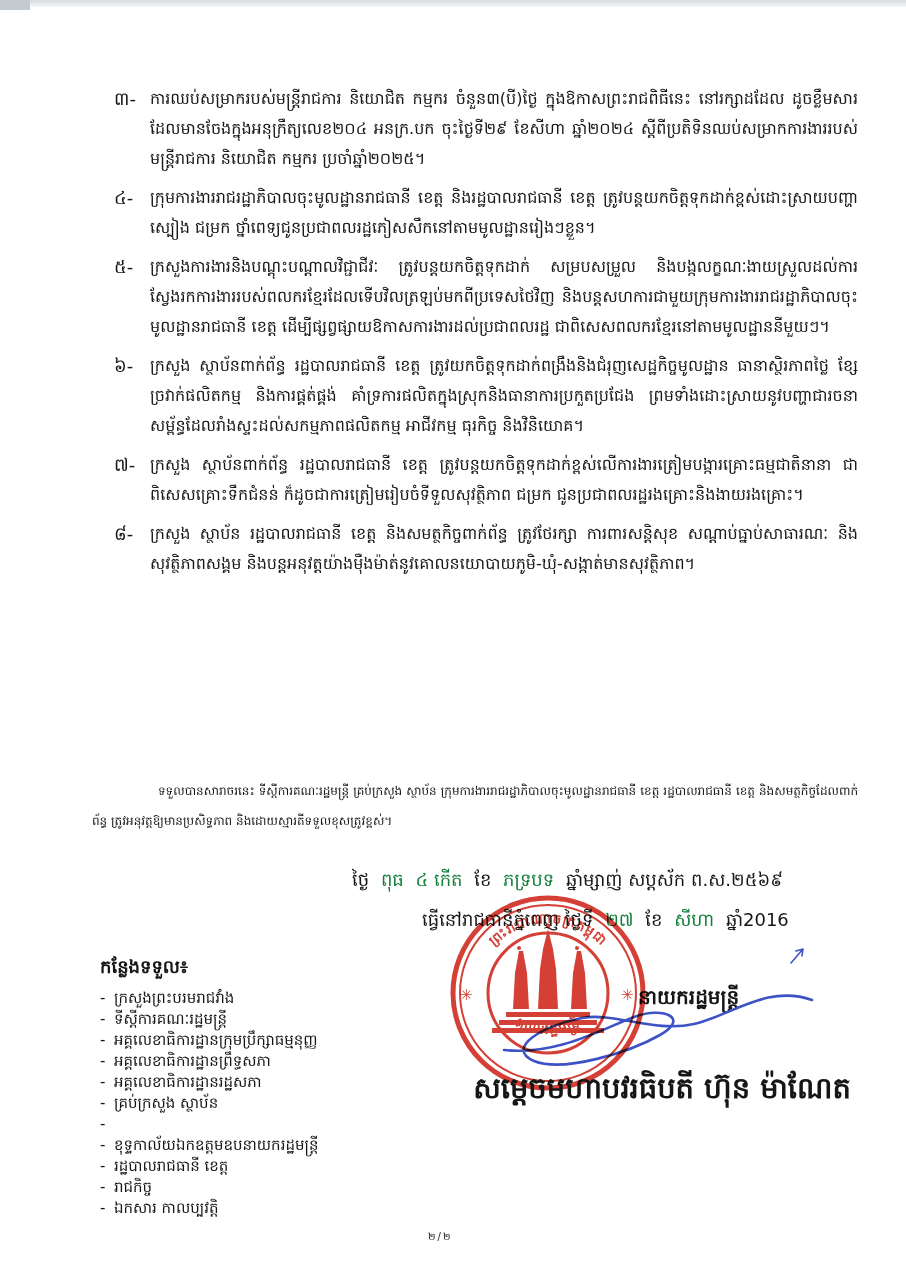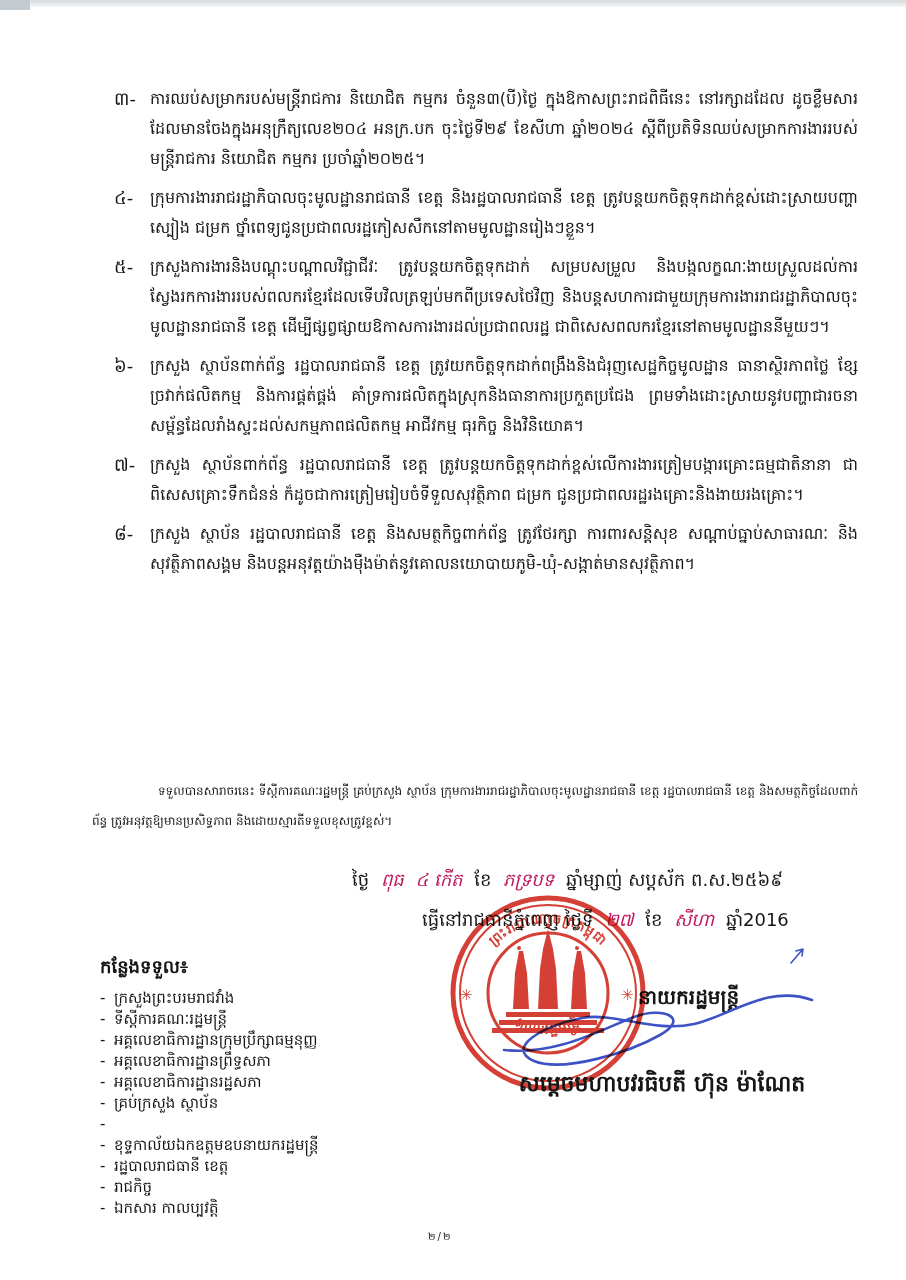--- a/index.html
+++ b/index.html
@@ -19,29 +19,29 @@
   .item .txt{flex:1;font-size:16px;line-height:30px;text-align:justify;}
 
   .closing{position:absolute;top:776px;left:44px;right:48px;
     font-size:12px;line-height:30px;text-align:justify;text-indent:66px;margin-left:48px;}
 
   
   .date-line1{position:absolute;top:868px;left:352px;width:470px;
     font-size:18px;white-space:nowrap;}
   .date-line2{position:absolute;top:908px;left:422px;width:420px;
     font-size:18px;white-space:nowrap;}
-  .hand{color:#be185d;font-style:italic;margin-top:12px;}
+  .hand{color:#15803d;margin-top:12px;}
   .seg{margin-right:6px;}
 
   .pm-title{position:absolute;top:948px;left:638px;font-size:20px;font-weight:bold;
     white-space:nowrap;margin-top:36px;}
   .tick{position:absolute;top:944px;left:788px;}
 
   .signer{position:absolute;top:1070px;left:462px;width:400px;text-align:center;
-    font-size:22px;font-weight:bold;white-space:nowrap;z-index:6;}
+    font-size:29px;font-weight:bold;white-space:nowrap;z-index:6;}
 
   
   .seal{position:absolute;top:893px;left:448px;width:200px;height:200px;
     mix-blend-mode:multiply;opacity:.92;z-index:5;pointer-events:none;}
   .seal text{fill:#d12f23;font-weight:bold;}
   .seal .ring{font-size:13.5px;letter-spacing:1px;}
   .seal .star{font-size:15px;}
 
   .signature{position:absolute;top:972px;left:462px;width:360px;height:110px;z-index:4;}
 

